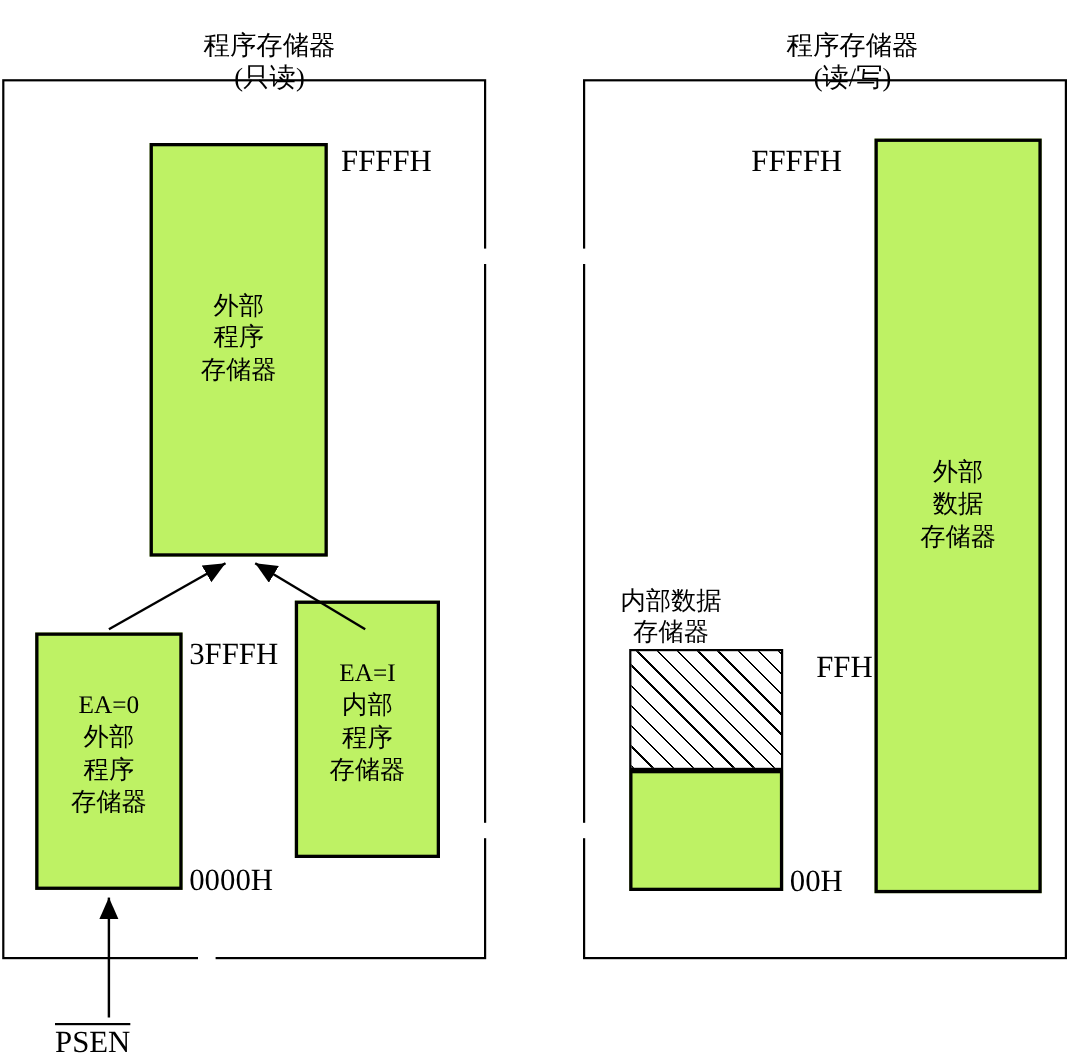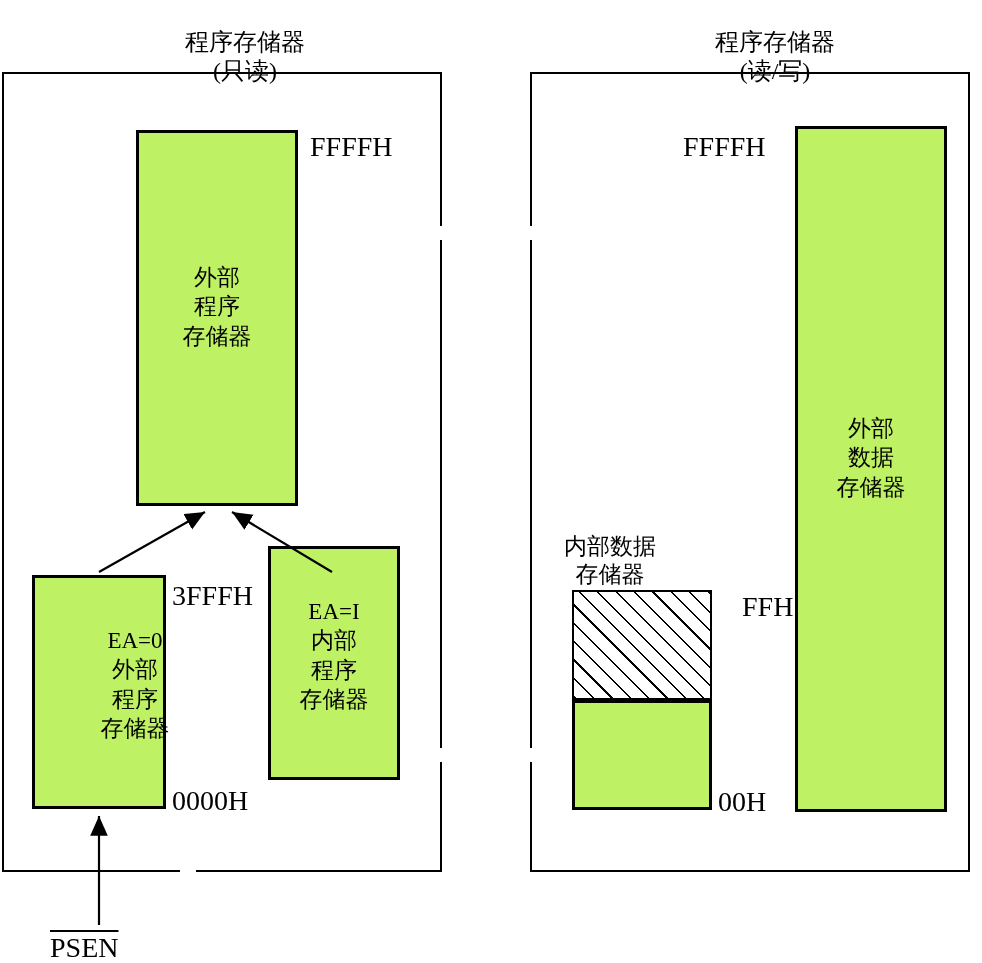--- a/index.html
+++ b/index.html
@@ -104,21 +104,21 @@
   <div class="gap" style="left:528px; top:748px; width:8px; height:14px;"></div>
 
   <div class="box thick" style="left:136px; top:130px; width:162px; height:376px;">
     <div class="inner-text" style="top:130px;">外部
 程序
 存储器</div>
   </div>
   <div class="hex" style="left:310px; top:131px;">FFFFH</div>
 
   <div class="box thick" style="left:32px; top:575px; width:134px; height:234px;">
-    <div class="inner-text" style="top:48px;padding-left:36px;">EA=0
+    <div class="inner-text" style="top:48px;">EA=0
 外部
 程序
 存储器</div>
   </div>
 
   <div class="box thick" style="left:268px; top:546px; width:132px; height:234px;">
     <div class="inner-text" style="top:48px;">EA=I
 内部
 程序
 存储器</div>

